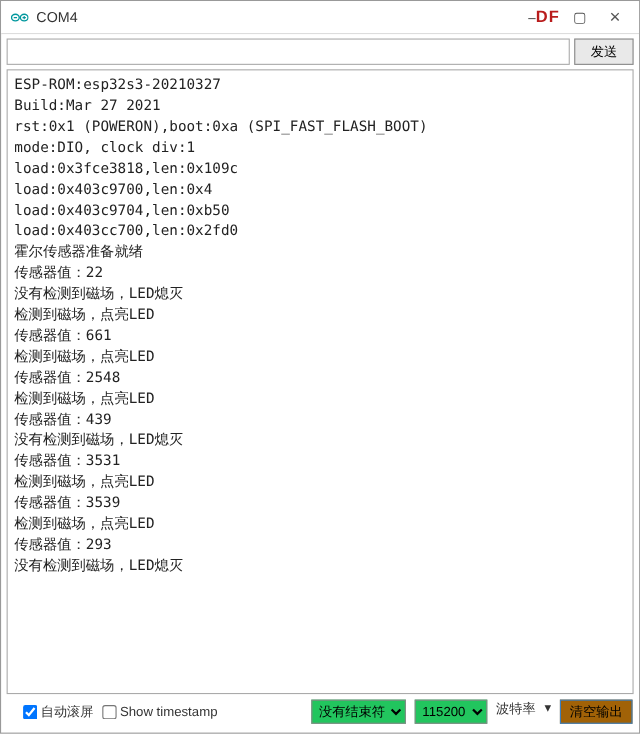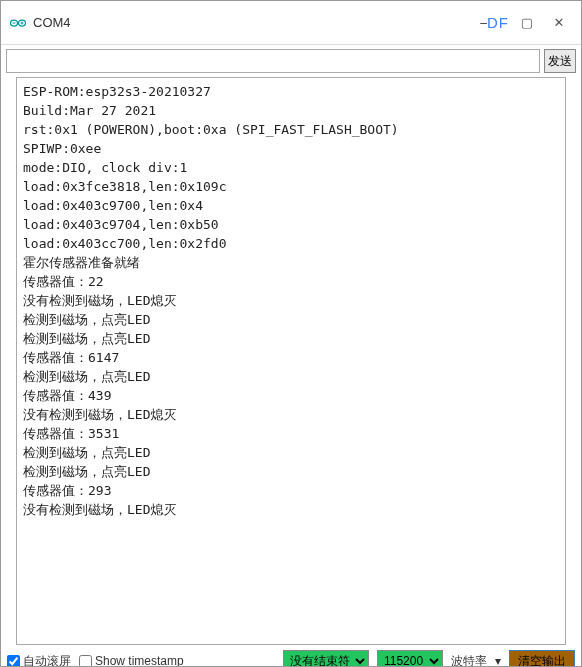--- a/index.html
+++ b/index.html
@@ -1,29 +1,29 @@
 <!DOCTYPE html>
 <html><head>
 <meta charset="utf-8">
 <style>
 * { box-sizing: border-box; margin: 0; padding: 0; }
 body { width: 582px; height: 667px; background: #fff; font-family: "Microsoft YaHei", Arial, sans-serif; font-size: 12px; color: #333; overflow: hidden; border: 1px solid #999; }
-.titlebar { height: 44px; display: flex; align-items: center; padding: 0 8px; background: #fff; border-bottom: 1px solid #ddd; }
+.titlebar { height: 30px; display: flex; align-items: center; padding: 0 8px; background: #fff; border-bottom: 1px solid #ddd; }
 .app-icon { width: 18px; height: 18px; margin-right: 6px; display: flex; align-items: center; justify-content: center; }
 .app-icon svg { width: 16px; height: 16px; }
 .title { flex: 1; font-size: 13px; color: #333; }
-.df-logo { font-weight: normal; color: #3b82f6; letter-spacing: 1px; margin-right: 4px; font-size: 15px; }
+.df-logo { font-weight: bold; color: #b91c1c; letter-spacing: 1px; margin-right: 4px; font-size: 15px; }
 .win-btns { display: flex; gap: 4px; }
 .win-btn { width: 28px; height: 22px; display: flex; align-items: center; justify-content: center; color: #555; font-size: 13px; cursor: pointer; }
 .input-row { display: flex; padding: 4px 5px; gap: 4px; }
 .serial-input { flex: 1; height: 24px; border: 1px solid #aaa; padding: 2px 4px; font-size: 12px; }
-.send-btn { width: 32px; height: 24px; background: #e9e9e9; border: 1px solid #888; font-size: 12px; cursor: pointer; }
-.output { height: 568px; overflow: hidden; border: 1px solid #aaa; margin: 0 15px; background: #fff; padding: 4px 6px; font-family: "Consolas","SimSun",monospace; font-size: 13px; line-height: 19px; color: #222; }
+.send-btn { width: 54px; height: 24px; background: #e9e9e9; border: 1px solid #888; font-size: 12px; cursor: pointer; }
+.output { height: 568px; overflow: hidden; border: 1px solid #aaa; margin: 0 5px; background: #fff; padding: 4px 6px; font-family: "Consolas","SimSun",monospace; font-size: 13px; line-height: 19px; color: #222; }
 .output .line { white-space: pre; }
-.bottom { display: flex; align-items: center; gap: 8px; padding: 5px 6px 4px 6px; font-size: 12px; }
+.bottom { display: flex; gap: 8px; padding: 5px 6px 4px 20px; font-size: 12px; }
 .chk { display: flex; align-items: center; gap: 3px; cursor: pointer; }
 .chk input { width: 13px; height: 13px; }
 .spacer { flex: 1; }
 .sel { height: 22px; border: 1px solid #888; background: #22c55e; font-size: 12px; padding: 1px 2px; }
 .baud-label { font-size: 12px; }
 .clear-btn { height: 22px; padding: 0 8px; background: #a16207; border: 1px solid #3b7fbf; font-size: 12px; cursor: pointer; }
 </style>
 </head>
 <body>
 
@@ -54,37 +54,38 @@
 
 <div class="input-row">
   <input class="serial-input" type="text" value="" style="">
   <button class="send-btn">发送</button>
 </div>
 
 <div class="output" id="output">
     <div class="line">ESP-ROM:esp32s3-20210327</div>
     <div class="line">Build:Mar 27 2021</div>
     <div class="line">rst:0x1 (POWERON),boot:0xa (SPI_FAST_FLASH_BOOT)</div>
-    <div class="line">SPIWP:0xee</div>
     <div class="line">mode:DIO, clock div:1</div>
     <div class="line">load:0x3fce3818,len:0x109c</div>
     <div class="line">load:0x403c9700,len:0x4</div>
     <div class="line">load:0x403c9704,len:0xb50</div>
     <div class="line">load:0x403cc700,len:0x2fd0</div>
     <div class="line">霍尔传感器准备就绪</div>
     <div class="line">传感器值：22</div>
     <div class="line">没有检测到磁场，LED熄灭</div>
     <div class="line">检测到磁场，点亮LED</div>
+    <div class="line">传感器值：661</div>
     <div class="line">检测到磁场，点亮LED</div>
-    <div class="line">传感器值：6147</div>
+    <div class="line">传感器值：2548</div>
     <div class="line">检测到磁场，点亮LED</div>
     <div class="line">传感器值：439</div>
     <div class="line">没有检测到磁场，LED熄灭</div>
     <div class="line">传感器值：3531</div>
     <div class="line">检测到磁场，点亮LED</div>
+    <div class="line">传感器值：3539</div>
     <div class="line">检测到磁场，点亮LED</div>
     <div class="line">传感器值：293</div>
     <div class="line">没有检测到磁场，LED熄灭</div>
   </div>
 
 <div class="bottom">
   <label class="chk">
     <input type="checkbox" id="chk-auto" checked="" style="">
     <span>自动滚屏</span>
   </label>

